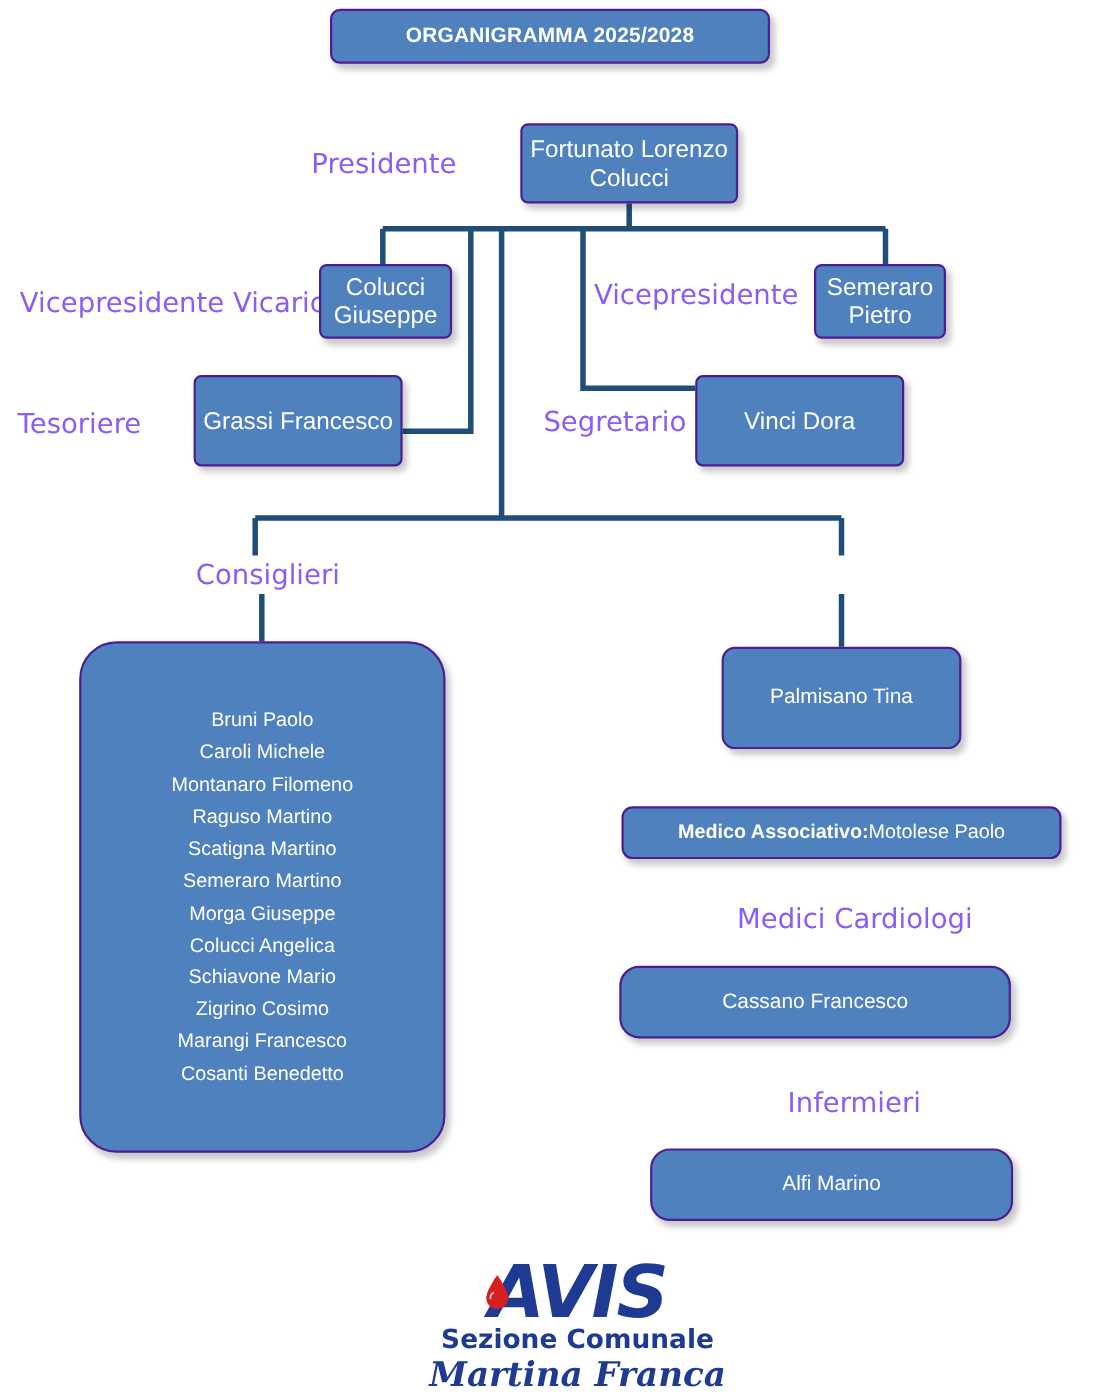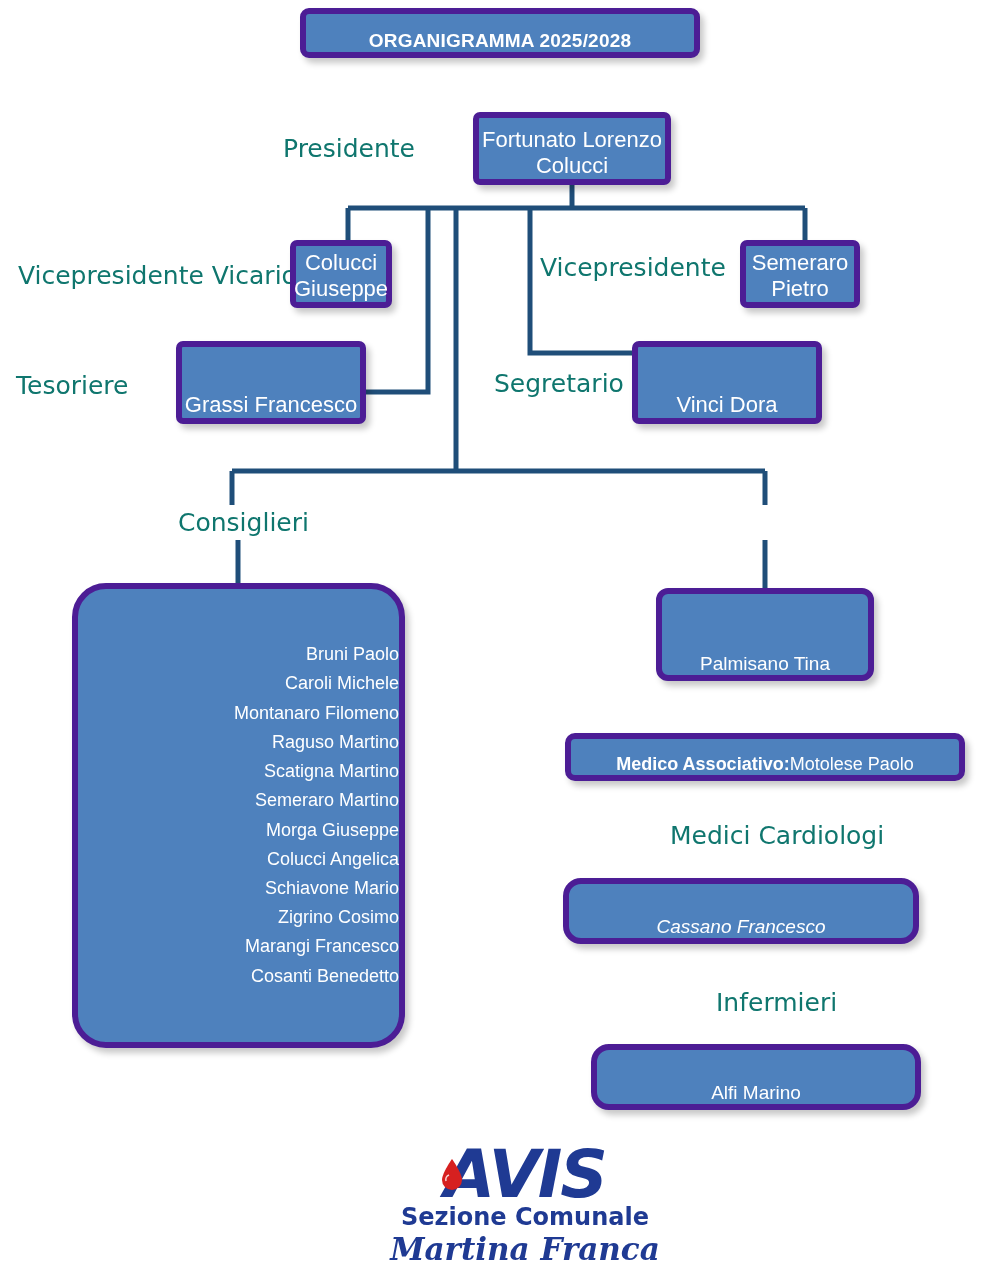--- a/index.html
+++ b/index.html
@@ -12,24 +12,24 @@
   }
   #chart{position:absolute;left:0;top:0;width:1000px;height:1273px;}
 
   
   .lines{position:absolute;left:0;top:0;width:1000px;height:1273px;}
 
   
   .node{
     position:absolute;
     background:#4E81BD;
-    border:6px solid #4c1d95;
+    border:2px solid #4c1d95;
     color:#ffffff;
     display:flex;
-    align-items:flex-end;
+    align-items:center;
     justify-content:center;
     text-align:center;
     box-sizing:border-box;
     border-radius:7px;
     box-shadow:4px 5px 6px rgba(0,0,0,0.22);
     font-family:"Liberation Sans", sans-serif;
     line-height:1.18;
   }
   
   .node::before{
@@ -46,21 +46,21 @@
     left:300px;top:8px;width:400px;height:50px;
     font-size:19px;font-weight:bold;letter-spacing:.2px;
     border-radius:9px;
   }
 
   .small-node{font-size:22px;}
 
   
   .label{
     position:absolute;
-    color:#0f766e;
+    color:#8b5cf6;
     font-family:"DejaVu Sans", sans-serif;
     font-size:25px;
     white-space:nowrap;
   }
 
   
   .list-box{
     left:72px;top:583px;width:333px;height:465px;
     border-radius:34px;
     flex-direction:column;
@@ -128,21 +128,21 @@
   <div class="node title-box">
     <span>ORGANIGRAMMA   2025/2028</span>
   </div>
 
   <div class="label" style="left:283px;top:134px;">Presidente</div>
   <div class="node small-node" style="left:473px;top:112px;width:198px;height:73px;">
     <span>Fortunato Lorenzo Colucci</span>
   </div>
 
   <div class="label" style="left:18px;top:261px;">Vicepresidente Vicario</div>
-  <div class="node small-node" style="left:290px;top:240px;width:102px;height:68px;">
+  <div class="node small-node" style="left:290px;top:240px;width:121px;height:68px;">
     <span>Colucci Giuseppe</span>
   </div>
 
   <div class="label" style="left:540px;top:253px;">Vicepresidente</div>
   <div class="node small-node" style="left:740px;top:240px;width:120px;height:68px;">
     <span>Semeraro Pietro</span>
   </div>
 
   <div class="label" style="left:16px;top:371px;text-align:right;">Tesoriere</div>
   <div class="node small-node" style="left:176px;top:341px;width:190px;height:83px;">
@@ -173,21 +173,21 @@
   <div class="node" style="left:656px;top:588px;width:218px;height:93px;font-size:19px;border-radius:12px;">
     <span>Palmisano Tina</span>
   </div>
 
   <div class="node doctor-bar">
     <span style="font-weight:bold;">Medico Associativo:</span>
       <span> Motolese Paolo</span>
   </div>
 
   <div class="label" style="left:670px;top:821px;">Medici Cardiologi</div>
-  <div class="node pill" style="left:563px;top:878px;width:356px;height:66px;font-size:19px;font-style:italic;">
+  <div class="node pill" style="left:563px;top:878px;width:356px;height:66px;font-size:19px;">
     <span>Cassano Francesco</span>
   </div>
 
   <div class="label" style="left:716px;top:988px;">Infermieri</div>
   <div class="node pill" style="left:591px;top:1044px;width:330px;height:66px;font-size:19px;">
     <span>Alfi Marino</span>
   </div>
 
   <div class="logo">
     <svg viewBox="0 0 290 138" width="290" height="138">

